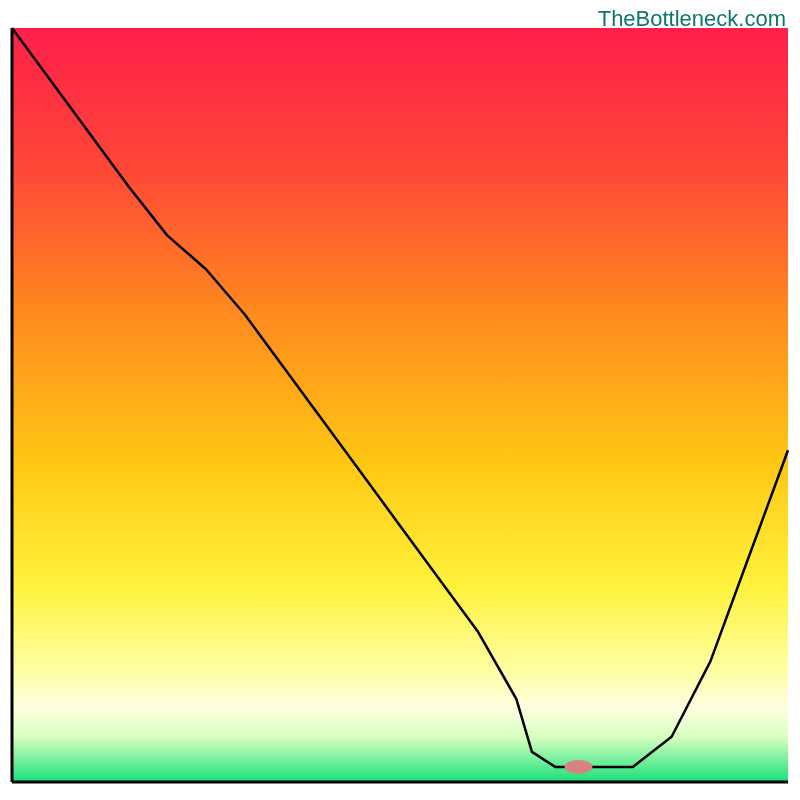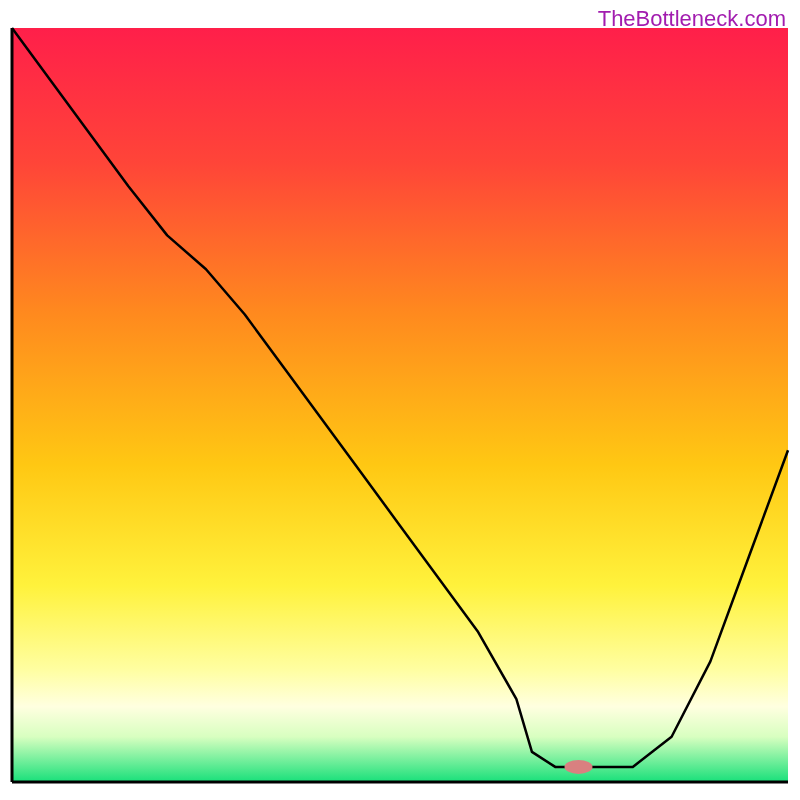--- a/index.html
+++ b/index.html
@@ -16,21 +16,21 @@
     position: absolute;
     top: 0;
     left: 0;
     width: 800px;
     height: 800px;
   }
   .watermark {
     position: absolute;
     top: 6px;
     right: 14px;
-    color: #a21caf;
+    color: #0f766e;
     font-size: 22px;
     font-weight: normal;
     user-select: none;
   }
   svg {
     display: block;
   }
 </style>
 </head>
 <body>

